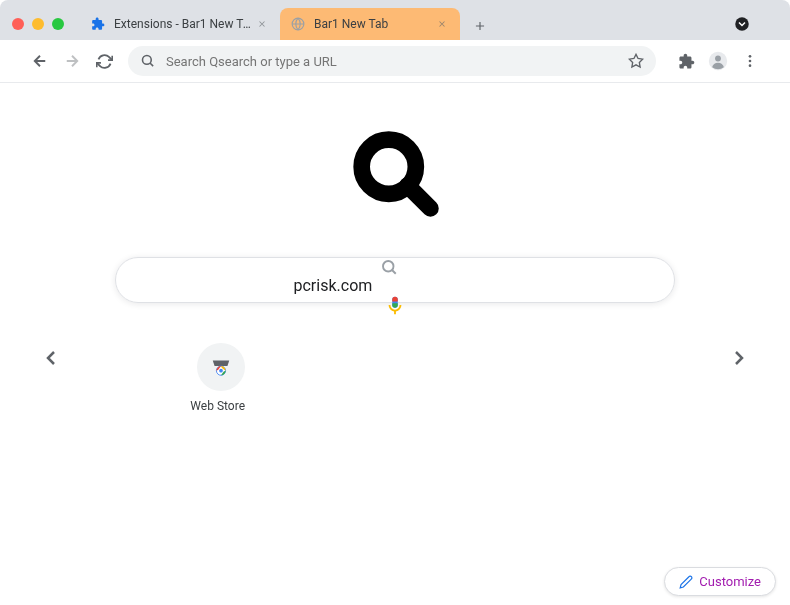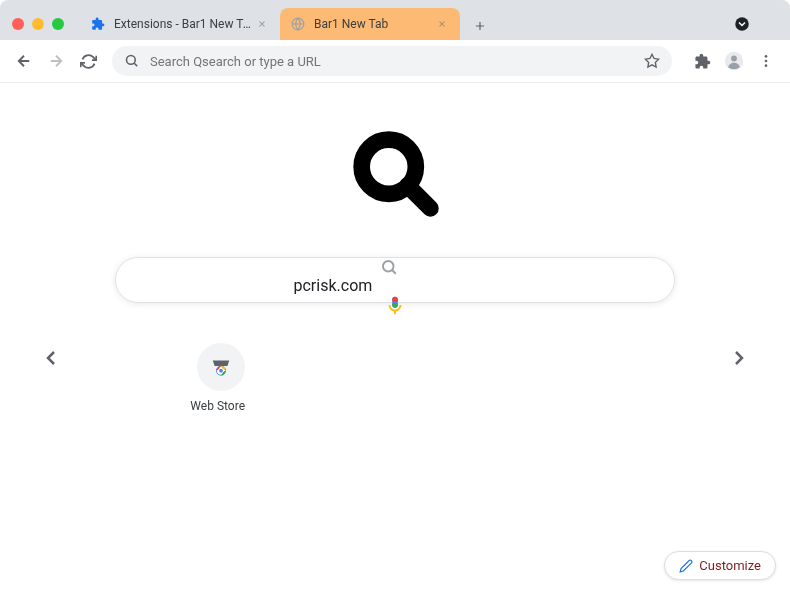--- a/index.html
+++ b/index.html
@@ -18,21 +18,21 @@
     .tab { display: flex; align-items: center; padding: 6px 10px; min-width: 180px; max-width: 200px; height: 32px; font-size: 12px; color: #3c4043; cursor: pointer; position: relative; }
     .tab.active { background: #fdba74; border-radius: 8px 8px 0 0; }
     .tab-favicon { width: 16px; height: 16px; margin-right: 8px; display: flex; align-items: center; justify-content: center; flex-shrink: 0; }
     .tab-title { flex: 1; white-space: nowrap; overflow: hidden; text-overflow: ellipsis; }
     .tab-close { width: 16px; height: 16px; display: flex; align-items: center; justify-content: center; cursor: pointer; opacity: 0.6; }
     .new-tab-btn { width: 28px; height: 28px; display: flex; align-items: center; justify-content: center; margin-left: 6px; cursor: pointer; border-radius: 50%; }
     
     .minimize-section { margin-left: auto; padding-right: 8px; }
     .collapse-btn { width: 24px; height: 24px; display: flex; align-items: center; justify-content: center; }
     
-    .toolbar { display: flex; align-items: center; padding: 6px 10px; background: #fff; gap: 4px; border-bottom: 1px solid #e8eaed; }
+    .toolbar { display: flex; align-items: center; padding: 6px 26px; background: #fff; gap: 4px; border-bottom: 1px solid #e8eaed; }
     .nav-btn { width: 28px; height: 28px; display: flex; align-items: center; justify-content: center; cursor: pointer; border-radius: 50%; color: #5f6368; }
     .nav-btn.disabled { opacity: 0.4; cursor: default; }
     
     .omnibox { flex: 1; display: flex; align-items: center; background: #f1f3f4; border-radius: 16px; height: 30px; padding: 0 12px; margin: 0 6px; }
     .omnibox-icon { width: 16px; height: 16px; color: #5f6368; margin-right: 10px; }
     .omnibox-input { flex: 1; border: none; background: transparent; outline: none; font-size: 13px; color: #5f6368; }
     .omnibox-star { width: 16px; height: 16px; color: #5f6368; cursor: pointer; }
     
     .toolbar-icons { display: flex; align-items: center; gap: 4px; margin-left: 6px; }
     .tb-icon { width: 28px; height: 28px; display: flex; align-items: center; justify-content: center; cursor: pointer; border-radius: 50%; color: #5f6368; }
@@ -50,21 +50,21 @@
     .shortcut { display: flex; flex-direction: column; align-items: flex-end; gap: 8px; cursor: pointer; width: 80px; }
     .shortcut-circle { width: 48px; height: 48px; border-radius: 50%; background: #f1f3f4; display: flex; align-items: center; justify-content: center; }
     .shortcut-label { font-size: 12px; color: #3c4043; text-align: center; white-space: nowrap; overflow: hidden; text-overflow: ellipsis; max-width: 80px; }
     
     .arrow-nav { position: absolute; top: 50%; transform: translateY(-50%); width: 32px; height: 32px; display: flex; align-items: center; justify-content: center; cursor: pointer; color: #5f6368; }
     .arrow-left { left: -40px; }
     .arrow-right { right: -40px; }
     
     .shortcuts-container { position: relative; width: 640px; display: flex; justify-content: center; }
     
-    .customize-btn { position: absolute; bottom: 30px; right: 14px; display: flex; align-items: center; gap: 6px; padding: 6px 14px; border: 1px solid #dadce0; border-radius: 16px; background: #fff; color: #7f1d1d; font-size: 13px; cursor: pointer; box-shadow: 0 1px 3px rgba(0,0,0,0.1); }
+    .customize-btn { position: absolute; bottom: 14px; right: 14px; display: flex; align-items: center; gap: 6px; padding: 6px 14px; border: 1px solid #dadce0; border-radius: 16px; background: #fff; color: #a21caf; font-size: 13px; cursor: pointer; box-shadow: 0 1px 3px rgba(0,0,0,0.1); }
   </style>
 </head>
 <body>
 
 <div class="browser-chrome">
   <div class="title-bar">
     <div class="traffic-lights">
       <div class="tl tl-close"></div>
       <div class="tl tl-min"></div>
       <div class="tl tl-max"></div>

